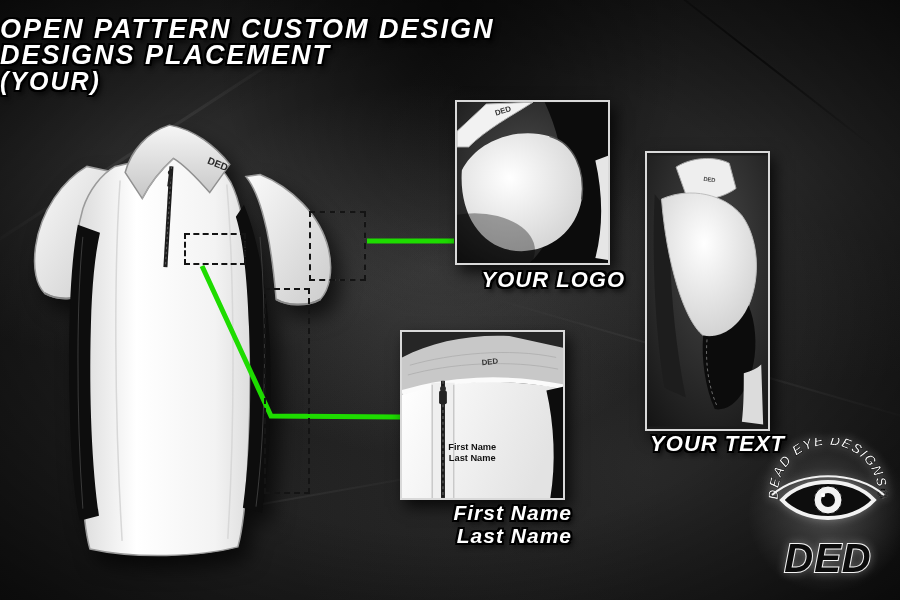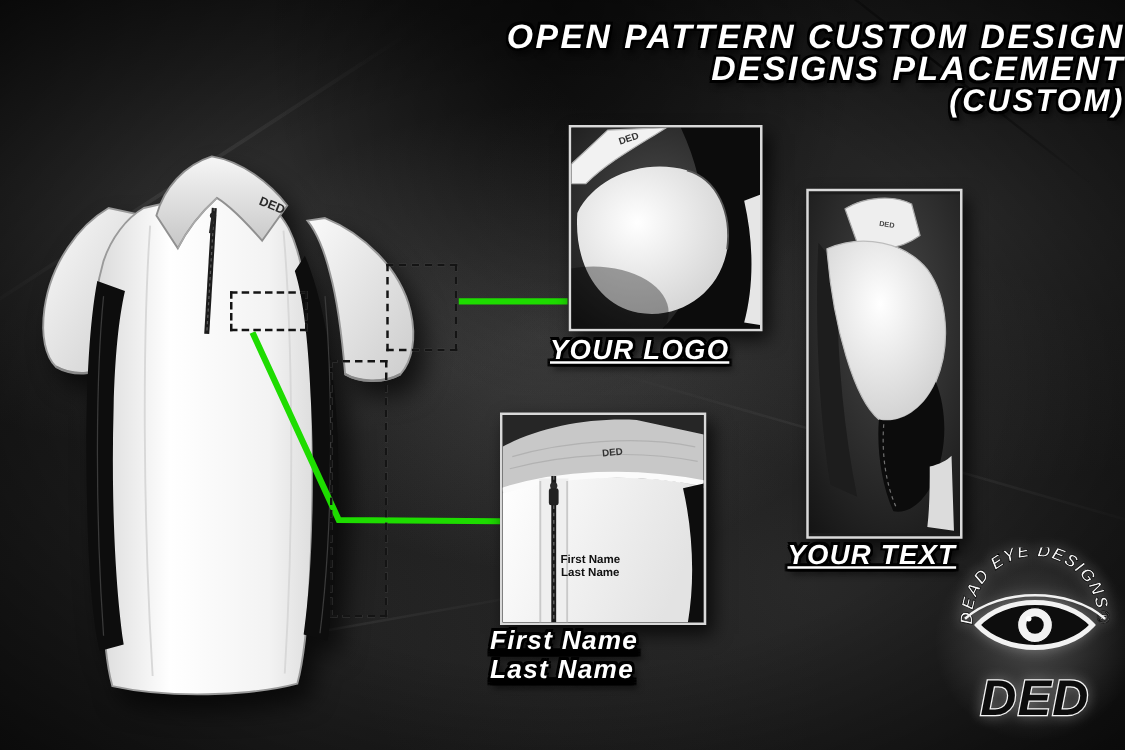--- a/index.html
+++ b/index.html
@@ -28,21 +28,21 @@
        background:linear-gradient(90deg,transparent,rgba(0,0,0,0.6),transparent); }
 
   .outline-text{
     color:#fff; font-weight:bold; font-style:italic;
     text-shadow:
       -2px -2px 0 #000, 2px -2px 0 #000, -2px 2px 0 #000, 2px 2px 0 #000,
       -2px 0 0 #000, 2px 0 0 #000, 0 -2px 0 #000, 0 2px 0 #000,
       3px 4px 5px rgba(0,0,0,0.9);
     white-space:nowrap;
   }
-  .title{ position:absolute; top:16px; left:0; width:100%; text-align:right; z-index:5;padding-left:40px; }
+  .title{ position:absolute; top:16px; left:0; width:100%; text-align:left; z-index:5; }
   .t-line{ line-height:26px; }
   .t1{ font-size:27px; letter-spacing:2px; }
   .t2{ font-size:27px; letter-spacing:2px; }
   .t3{ font-size:25px; letter-spacing:2px; }
 
   .shirt-front{
     position:absolute; left:22px; top:106px; width:318px; height:458px; z-index:1;
     filter:drop-shadow(9px 12px 10px rgba(0,0,0,0.65));
   }
 
@@ -60,21 +60,21 @@
   .panel{
     position:absolute; border:2px solid #d9d9d9; z-index:4; overflow:hidden;
     box-shadow:5px 7px 14px rgba(0,0,0,0.75);
     background:#1c1c1c;
   }
   .panel svg{ display:block; width:100%; height:100%; }
   .panel-logo{ left:455px; top:100px; width:155px; height:165px; }
   .panel-text{ left:645px; top:151px; width:125px; height:280px; }
   .panel-name{ left:400px; top:330px; width:165px; height:170px; }
 
-  .caption{ position:absolute; text-align:left; z-index:5;text-decoration:underline; }
+  .caption{ position:absolute; text-align:right; z-index:5; }
   .cap-logo{ left:440px; top:267px; width:185px; font-size:22px; letter-spacing:1px; }
   .cap-text{ left:630px; top:431px; width:155px; font-size:22px; letter-spacing:1px; }
   .cap-name{ left:392px; top:501px; width:180px; font-size:21px; letter-spacing:1px; line-height:23px; }
 
   .brand{ position:absolute; left:756px; top:438px; width:144px; height:150px; z-index:5; }
   .brand::before{
     content:""; position:absolute; left:-20px; top:-16px; right:-20px; bottom:-16px;
     background:radial-gradient(circle, rgba(255,255,255,0.22), transparent 62%);
   }
   .brand svg{ position:relative; display:block; width:100%; height:100%;
@@ -86,21 +86,21 @@
 <div class="poster">
 
   <div class="streak s1"></div>
   <div class="streak s2"></div>
   <div class="streak s3"></div>
   <div class="streak s4"></div>
 
   <header class="title">
     <div class="t-line t1 outline-text">OPEN PATTERN CUSTOM DESIGN</div>
     <div class="t-line t2 outline-text">DESIGNS PLACEMENT</div>
-    <div class="t-line t3 outline-text">(CUSTOM)</div>
+    <div class="t-line t3 outline-text">(YOUR)</div>
   </header>
 
   <svg class="shirt-front" viewBox="0 0 315 455" aria-hidden="true">
     <defs>
       <linearGradient id="bodyGrad" x1="0" y1="0" x2="1" y2="0">
         <stop offset="0" stop-color="#d9d9d9"></stop>
         <stop offset="0.35" stop-color="#ffffff"></stop>
         <stop offset="0.8" stop-color="#f3f3f3"></stop>
         <stop offset="1" stop-color="#dedede"></stop>
       </linearGradient>

